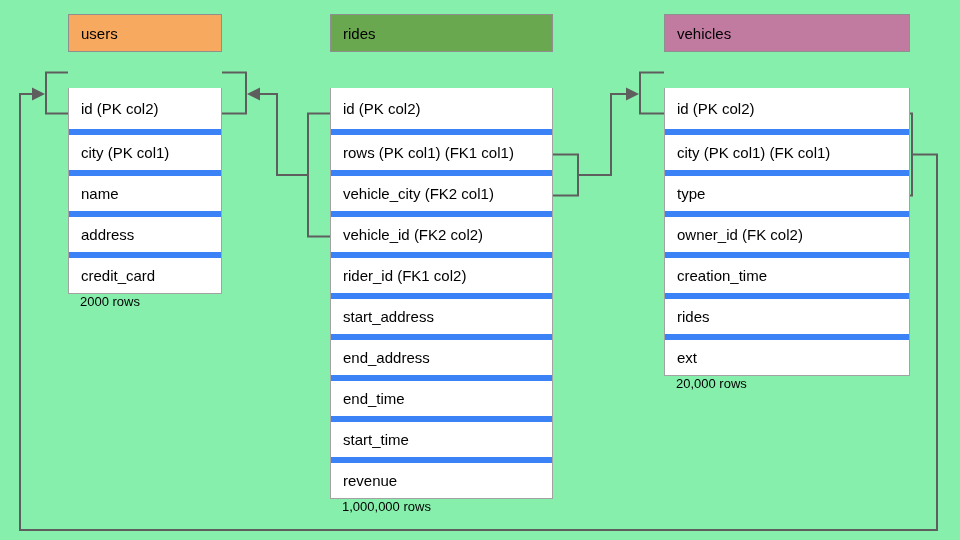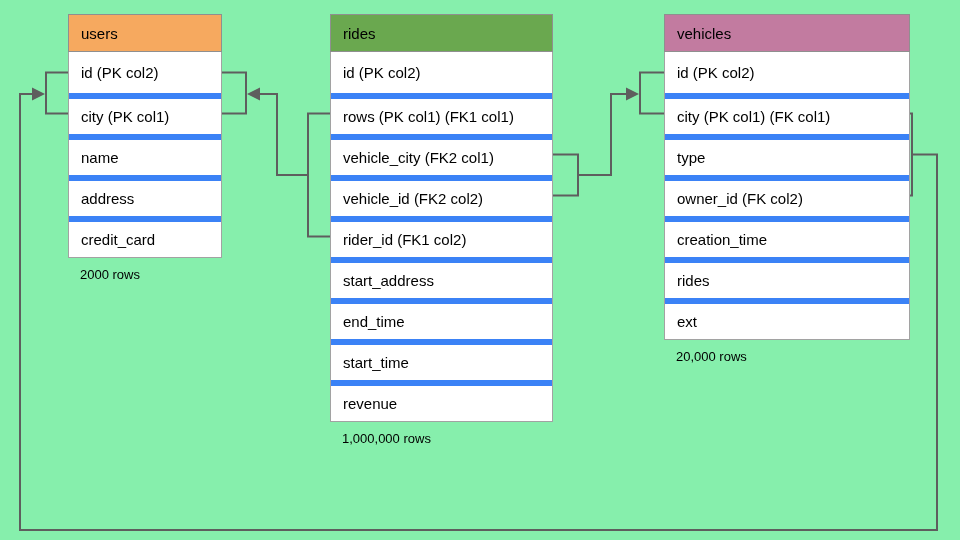--- a/index.html
+++ b/index.html
@@ -6,27 +6,27 @@
   html, body { background:#ffffff; }
   body { width:960px; height:540px; font-family:"Liberation Sans", sans-serif; }
   .canvas { position:relative; width:960px; height:540px; background:#86efac; overflow:hidden; }
   .connectors { position:absolute; left:0; top:0; width:960px; height:540px; }
   .db-table { position:absolute; }
   .tbl-header {
     height:38px; border:1px solid #8f8f8f;
     display:flex; align-items:center; padding-left:12px;
     font-size:15px; color:#000000;
   }
-  .tbl-rows { border:1px solid #a2a2a2; border-top:none; background:#ffffff; }
+  .tbl-rows { border:1px solid #a2a2a2; border-top:none; background:#ffffff;margin-top:36px; }
   .tbl-row {
     height:41px; display:flex; align-items:center; padding-left:12px;
     font-size:15px; color:#000000; background:#ffffff; white-space:nowrap;
   }
   .tbl-row + .tbl-row { border-top:6px solid #3b82f6; }
-  .tbl-caption { margin-top:9px; padding-left:12px; font-size:13px; color:#000000; }
+  .tbl-caption { padding-left:12px; font-size:13px; color:#000000; }
 </style>
 </head>
 <body>
 
 <div class="canvas">
 
   <svg class="connectors" viewBox="0 0 960 540">
     <g fill="none" stroke-width="2" stroke="#5e5e5e">
 
       <polyline points="222,72.5 246,72.5 246,113.5 222,113.5"></polyline>
@@ -62,20 +62,21 @@
 
   <div class="db-table" style="left:330px; top:14px; width:223px;">
     <div class="tbl-header" style="background: rgb(106, 168, 79);">rides</div>
     <div class="tbl-rows">
         <div class="tbl-row">id (PK col2)</div>
         <div class="tbl-row">rows (PK col1) (FK1 col1)</div>
         <div class="tbl-row">vehicle_city (FK2 col1)</div>
         <div class="tbl-row">vehicle_id (FK2 col2)</div>
         <div class="tbl-row">rider_id (FK1 col2)</div>
         <div class="tbl-row">start_address</div>
+        <div class="tbl-row">end_address</div>
         <div class="tbl-row">end_time</div>
         <div class="tbl-row">start_time</div>
         <div class="tbl-row">revenue</div>
       </div>
     <div class="tbl-caption">1,000,000 rows</div>
   </div>
 
   <div class="db-table" style="left:664px; top:14px; width:246px;">
     <div class="tbl-header" style="background: rgb(194, 123, 160);">vehicles</div>
     <div class="tbl-rows">

